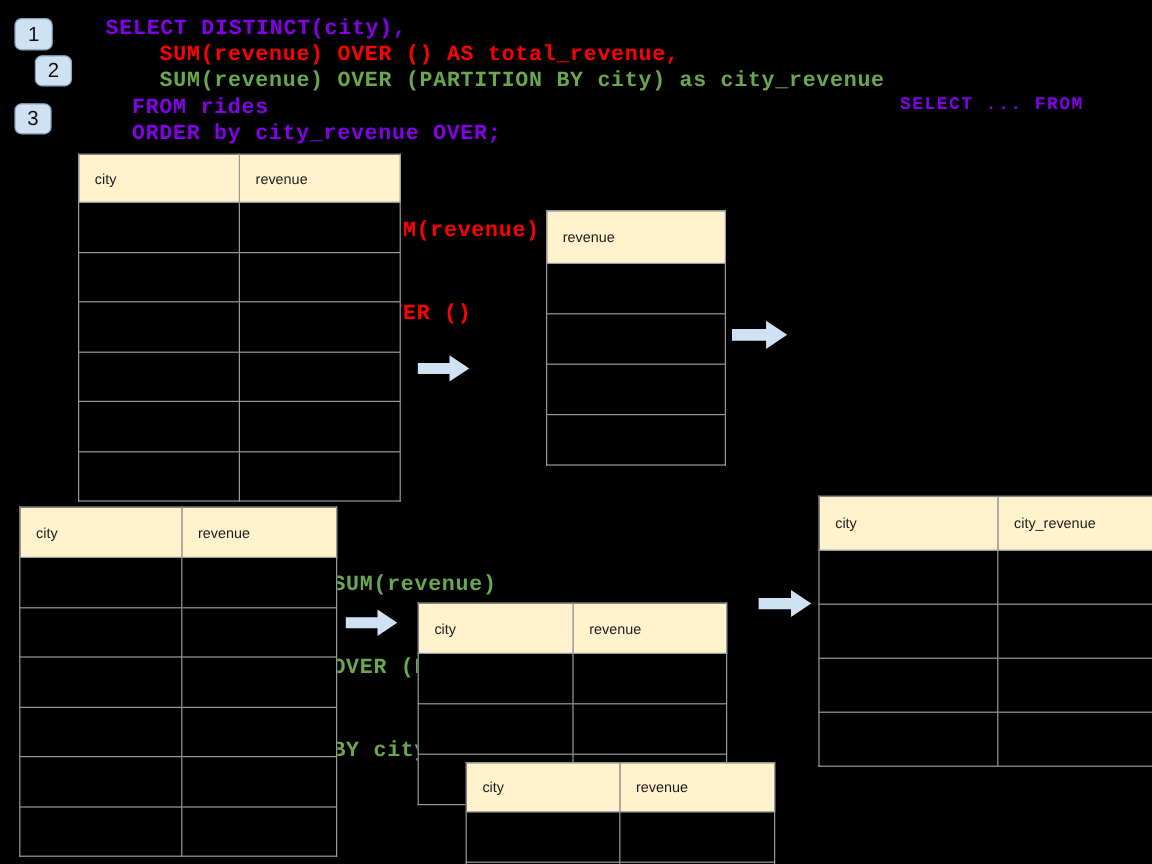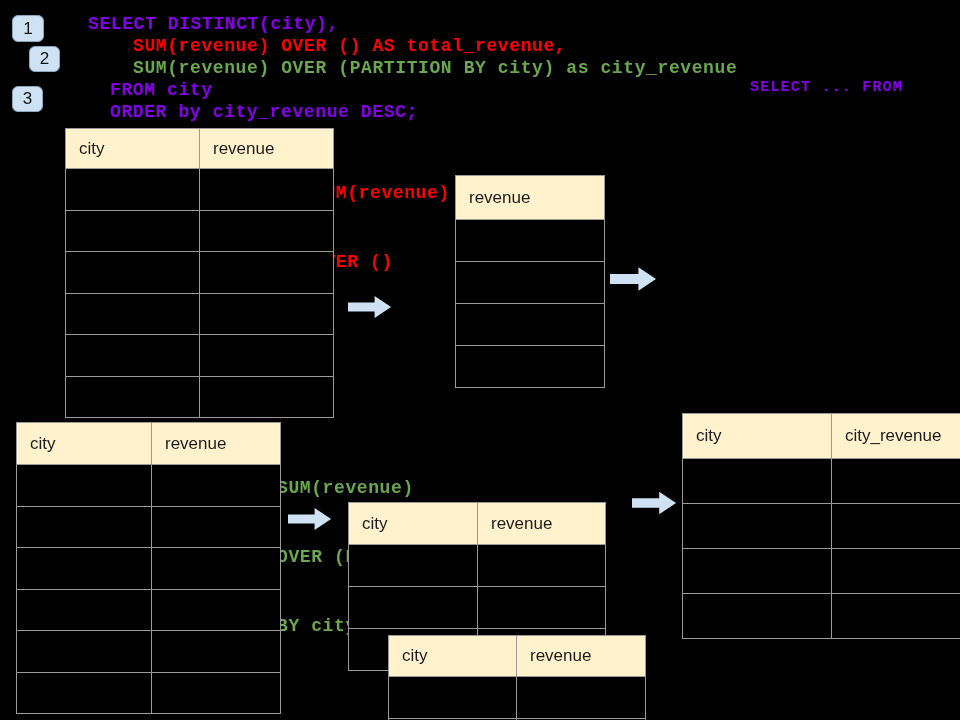--- a/index.html
+++ b/index.html
@@ -49,21 +49,21 @@
   table.tbl{
     position:absolute;border-collapse:collapse;table-layout:fixed;
     background:#000;
   }
   table.tbl th,table.tbl td{
     border:1px solid var(--table_border,#999);
     padding:0;margin:0;
   }
   table.tbl th{
     background:var(--header_fill,#FFF2CC);
-    font-weight:normal;font-size:17px;color:#1c1c1c;
+    font-weight:normal;font-size:12px;color:#1c1c1c;
     text-align:left;padding-left:13px;
   }
   table.tbl td{background:#000;}
   .tbl-a{left:65px;top:128px;width:240px;}
   .tbl-a th{height:39px;} .tbl-a th:nth-child(1){width:120px;} .tbl-a th:nth-child(2){width:120px;}
   .tbl-a tbody tr{height:41.5px;}
   .tbl-b{left:455px;top:175px;width:135px;}
   .tbl-b th{height:43px;width:135px;}
   .tbl-b tbody tr{height:42px;}
   .tbl-c{left:16px;top:422px;width:236px;}
@@ -97,22 +97,22 @@
   <div class="badge badge2">
     <span>2</span>
   </div>
   <div class="badge badge3">
     <span>3</span>
   </div>
 
   <div class="code l1 purple">SELECT DISTINCT(city),</div>
   <div class="code l2 red">SUM(revenue) OVER () AS total_revenue,</div>
   <div class="code l3 green">SUM(revenue) OVER (PARTITION BY city) as city_revenue</div>
-  <div class="code l4 purple">FROM city</div>
-  <div class="code l5 purple">ORDER by city_revenue DESC;</div>
+  <div class="code l4 purple">FROM rides</div>
+  <div class="code l5 purple">ORDER by city_revenue OVER;</div>
 
   <div class="side-note">
     <div>SELECT ... FROM</div>
   </div>
 
   <div class="fn-label label-total red">
     <div>SUM(revenue)</div>
     <div>OVER ()</div>
   </div>
 

